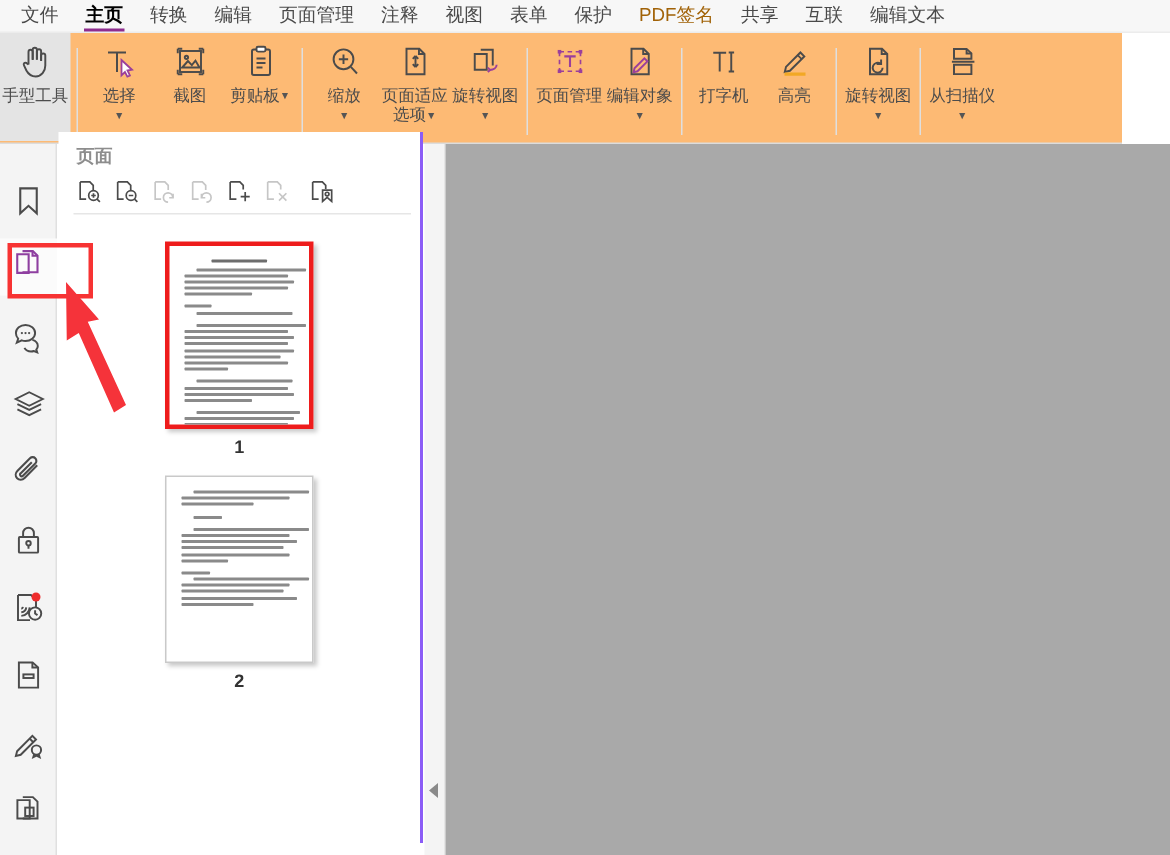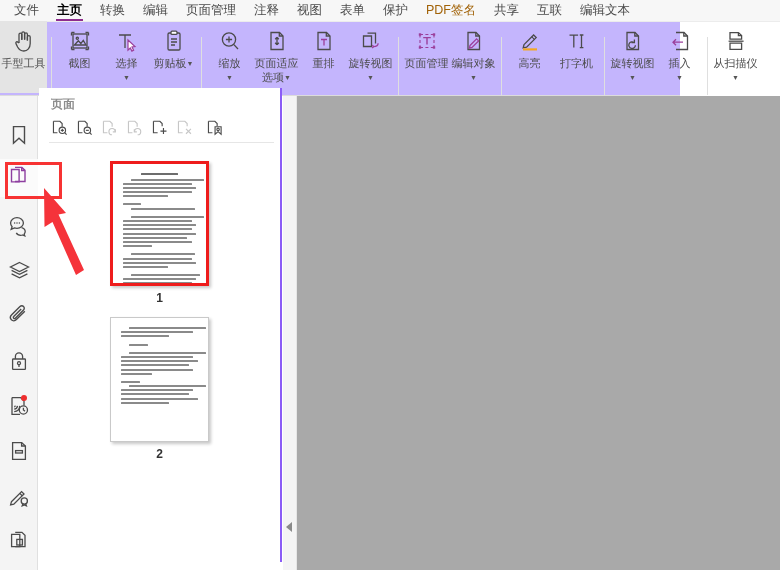--- a/index.html
+++ b/index.html
@@ -23,23 +23,23 @@
   .menu-item.first { padding-left:14px; }
   .menu-item.active { color:#000000; font-weight:bold; }
   .menu-item.active::after {
     content:""; position:absolute; left:8px; right:8px; bottom:1px;
     height:1.6px; background:#8e2c8e;
   }
   .menu-item.brand { color:#a16207; }
 
   
   .ribbon {
-    position:absolute; top:22px; left:0; width:680px; height:74px;
-    background:#c4b5fd; border-bottom:1px solid #dcdcdc;
-    display:flex; align-items:flex-end;
+    position:absolute; top:22px; left:0; width:748px; height:74px;
+    background:#fdba74; border-bottom:1px solid #dcdcdc;
+    display:flex; align-items:center;
   }
   .rgroup { display:flex; height:74px; align-items:flex-start; }
   .rsep { width:1px; height:58px; background:#dfdfdf; margin:5px 4px 0 4px; flex:0 0 auto; }
   .rbtn {
     width:47px; height:72px; display:flex; flex-direction:column;
     align-items:center; padding-top:6px; cursor:default;
   }
   .rbtn.sel { background:#e4e4e4; }
   .rbtn .ic { height:27px; display:flex; align-items:center; justify-content:center; }
   .rbtn .lb {
@@ -157,40 +157,40 @@
           </svg>
         </span>
         <span class="lb">手型工具</span>
       </div>
     </div>
     <div class="rsep"></div>
 
     <div class="rgroup">
       <div class="rbtn">
         <span class="ic">
+          <svg width="24" height="24" viewBox="0 0 24 24" fill="none">
+            <path d="M4 6h12M10 6v13" stroke="#4b4b4b" stroke-width="1.3"></path>
+            <path d="M13 11l7 6.5-3 .5 1.6 3.3-1.7.8L15.3 19 13 21.2z" fill="#fff" stroke="#9b3f9b" stroke-width="1.2"></path>
+          </svg>
+        </span>
+        <span class="lb"><span>选择</span><br><span class="car">▼</span></span>
+      </div>
+      <div class="rbtn">
+        <span class="ic">
           <svg width="24" height="24" viewBox="0 0 24 24" fill="none" stroke="#4b4b4b" stroke-width="1.3">
             <rect x="5" y="5" width="14" height="14"></rect>
             <path d="M6.5 16l3.8-4.3 2.6 2.7 2.4-3L18 16z"></path>
             <circle cx="9.3" cy="9.2" r="1.1"></circle>
             <path d="M3.5 3.5h3M3.5 3.5v3M20.5 3.5h-3M20.5 3.5v3M3.5 20.5h3M3.5 20.5v-3M20.5 20.5h-3M20.5 20.5v-3"></path>
           </svg>
         </span>
         <span class="lb">截图</span>
       </div>
       <div class="rbtn">
         <span class="ic">
-          <svg width="24" height="24" viewBox="0 0 24 24" fill="none">
-            <path d="M4 6h12M10 6v13" stroke="#4b4b4b" stroke-width="1.3"></path>
-            <path d="M13 11l7 6.5-3 .5 1.6 3.3-1.7.8L15.3 19 13 21.2z" fill="#fff" stroke="#9b3f9b" stroke-width="1.2"></path>
-          </svg>
-        </span>
-        <span class="lb"><span>选择</span><br><span class="car">▼</span></span>
-      </div>
-      <div class="rbtn">
-        <span class="ic">
           <svg width="24" height="24" viewBox="0 0 24 24" fill="none" stroke="#4b4b4b" stroke-width="1.3">
             <rect x="6" y="4" width="12" height="17" rx="1.2"></rect>
             <rect x="9" y="2.2" width="6" height="3.2" rx="1" fill="#fff"></rect>
             <path d="M9 10h6M9 13h6M9 16h4"></path>
           </svg>
         </span>
         <span class="lb"><span>剪贴板</span><span class="car">▼</span></span>
       </div>
     </div>
     <div class="rsep"></div>
@@ -208,30 +208,20 @@
       </div>
       <div class="rbtn">
         <span class="ic">
           <svg width="24" height="24" viewBox="0 0 24 24" fill="none" stroke="#4b4b4b" stroke-width="1.3">
             <path d="M6 3.5h8.5L18 7v13.5H6z"></path>
             <path d="M14.3 3.6V7H18"></path>
             <path d="M12 8.2v7.6M12 8.2l-1.8 2M12 8.2l1.8 2M12 15.8l-1.8-2M12 15.8l1.8-2"></path>
           </svg>
         </span>
         <span class="lb"><span>页面适应选项</span><span class="car">▼</span></span>
-      </div>
-      <div class="rbtn">
-        <span class="ic">
-          <svg width="24" height="24" viewBox="0 0 24 24" fill="none" stroke="#4b4b4b" stroke-width="1.3">
-            <path d="M6 3.5h8.5L18 7v13.5H6z"></path>
-            <path d="M14.3 3.6V7H18"></path>
-            <path d="M9 10.5h6M12 10.5v6" stroke="#9b3f9b"></path>
-          </svg>
-        </span>
-        <span class="lb">重排</span>
       </div>
       <div class="rbtn">
         <span class="ic">
           <svg width="24" height="24" viewBox="0 0 24 24" fill="none" stroke="#4b4b4b" stroke-width="1.3">
             <path d="M4.5 7h8v10.5h-8z"></path>
             <path d="M8.5 4.2h8v10.4"></path>
             <path d="M14.5 17.6c2.6 0 4.6-1.4 4.6-3.4" stroke="#9b3f9b"></path>
             <path d="M13.2 16.2l1.5 1.4-1.5 1.4" stroke="#9b3f9b"></path>
           </svg>
         </span>
@@ -264,61 +254,51 @@
           </svg>
         </span>
         <span class="lb"><span>编辑对象</span><span class="car">▼</span></span>
       </div>
     </div>
     <div class="rsep"></div>
 
     <div class="rgroup">
       <div class="rbtn">
         <span class="ic">
+          <svg width="24" height="24" viewBox="0 0 24 24" fill="none" stroke="#4b4b4b" stroke-width="1.3">
+            <path d="M4.5 6.2h8.6M8.8 6.2v12.4"></path>
+            <path d="M16.5 6v12.6M14.8 6h3.6M14.8 18.6h3.6"></path>
+          </svg>
+        </span>
+        <span class="lb">打字机</span>
+      </div>
+      <div class="rbtn">
+        <span class="ic">
           <svg width="24" height="24" viewBox="0 0 24 24" fill="none">
             <path d="M6 15.6L15.6 6l2.6 2.6L8.6 18.2l-3.4.8z" stroke="#4b4b4b" stroke-width="1.3" fill="none"></path>
             <path d="M13.6 7.6l3 3" stroke="#4b4b4b" stroke-width="1.1"></path>
             <path d="M5 20.4h14" stroke="#f2a825" stroke-width="2.2"></path>
           </svg>
         </span>
         <span class="lb">高亮</span>
       </div>
-      <div class="rbtn">
-        <span class="ic">
-          <svg width="24" height="24" viewBox="0 0 24 24" fill="none" stroke="#4b4b4b" stroke-width="1.3">
-            <path d="M4.5 6.2h8.6M8.8 6.2v12.4"></path>
-            <path d="M16.5 6v12.6M14.8 6h3.6M14.8 18.6h3.6"></path>
-          </svg>
-        </span>
-        <span class="lb">打字机</span>
-      </div>
     </div>
     <div class="rsep"></div>
 
     <div class="rgroup">
       <div class="rbtn">
         <span class="ic">
           <svg width="24" height="24" viewBox="0 0 24 24" fill="none" stroke="#4b4b4b" stroke-width="1.3">
             <path d="M6 3.5h8L17.5 7v13.5H6z"></path>
             <path d="M13.8 3.6V7h3.7"></path>
             <path d="M14.4 16.2a3.3 3.3 0 11-1.3-2.7"></path>
             <path d="M13.4 10.6v3h-3"></path>
           </svg>
         </span>
         <span class="lb"><span>旋转视图</span><span class="car">▼</span></span>
-      </div>
-      <div class="rbtn">
-        <span class="ic">
-          <svg width="24" height="24" viewBox="0 0 24 24" fill="none" stroke="#4b4b4b" stroke-width="1.3">
-            <path d="M8 3.5h8L19.5 7v13.5H8"></path>
-            <path d="M15.8 3.6V7h3.7"></path>
-            <path d="M15 13.2H5.2M8 10.2l-3 3 3 3" stroke="#9b3f9b"></path>
-          </svg>
-        </span>
-        <span class="lb"><span>插入</span><br><span class="car">▼</span></span>
       </div>
     </div>
     <div class="rsep"></div>
 
     <div class="rgroup">
       <div class="rbtn">
         <span class="ic">
           <svg width="24" height="24" viewBox="0 0 24 24" fill="none" stroke="#4b4b4b" stroke-width="1.3">
             <path d="M6 3.6h8.4L17.6 6.6v3.6H6z"></path>
             <path d="M14.4 3.7v2.9h3.2"></path>

